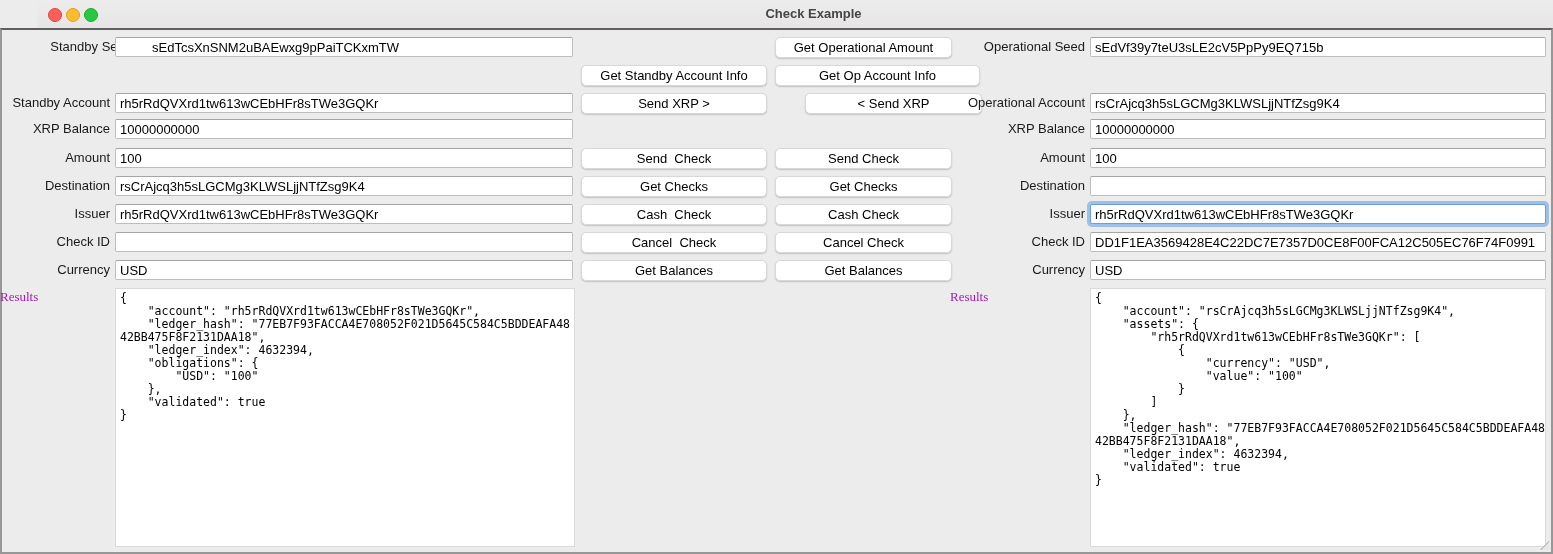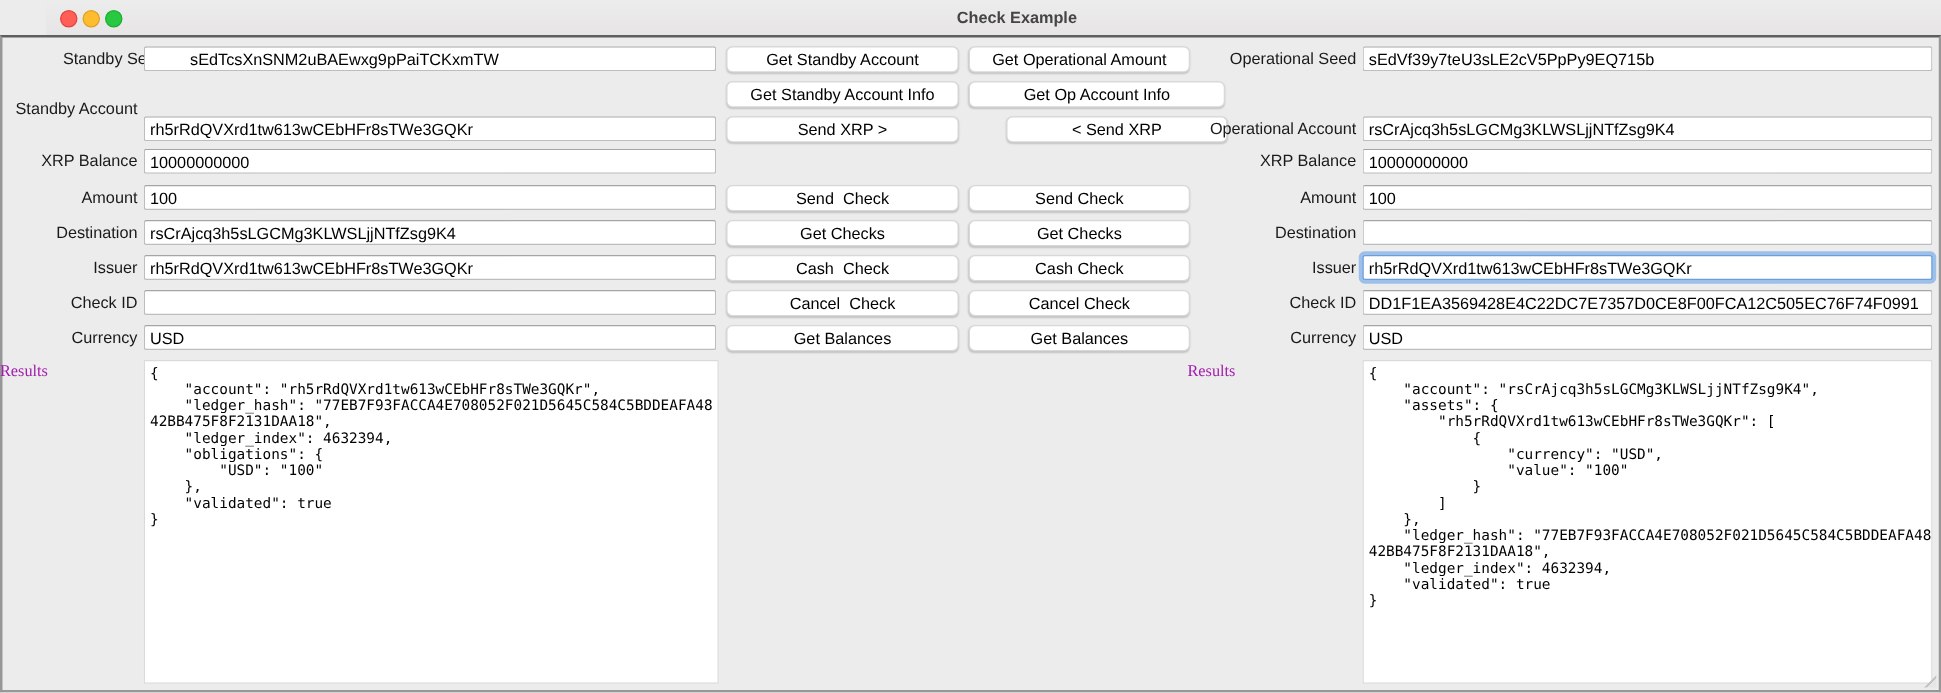--- a/index.html
+++ b/index.html
@@ -69,21 +69,21 @@
     <span class="dot dot-minimize"></span>
     <span class="dot dot-zoom"></span>
     <div class="title">Check Example</div>
   </div>
 
   <div class="content-frame"></div>
 
   <div class="lbl" style="left:0;width:132px;top:37px">Standby Seed</div>
   <input class="entry" style="left: 115px; width: 458px; top: 37px; padding-left: 36px;" value="sEdTcsXnSNM2uBAEwxg9pPaiTCKxmTW">
 
-  <div class="lbl" style="left:0;width:110px;top:77px">Standby Account</div>
+  <div class="lbl" style="left:0;width:110px;top:93px">Standby Account</div>
   <input class="entry" style="left: 115px; width: 458px; top: 93px;" value="rh5rRdQVXrd1tw613wCEbHFr8sTWe3GQKr">
 
   <div class="lbl" style="left:0;width:110px;top:119px">XRP Balance</div>
   <input class="entry" style="left: 115px; width: 458px; top: 119px;" value="10000000000">
 
   <div class="lbl" style="left:0;width:110px;top:148px">Amount</div>
   <input class="entry" style="left: 115px; width: 458px; top: 148px;" value="100">
 
   <div class="lbl" style="left:0;width:110px;top:176px">Destination</div>
   <input class="entry" style="left: 115px; width: 458px; top: 176px;" value="rsCrAjcq3h5sLGCMg3KLWSLjjNTfZsg9K4">
@@ -102,21 +102,20 @@
     "account": "rh5rRdQVXrd1tw613wCEbHFr8sTWe3GQKr",
     "ledger_hash": "77EB7F93FACCA4E708052F021D5645C584C5BDDEAFA48
 42BB475F8F2131DAA18",
     "ledger_index": 4632394,
     "obligations": {
         "USD": "100"
     },
     "validated": true
 }</pre>
 
-  <button class="btn" style="left:581px;width:186px;top:37px">Get Standby Account</button>
   <button class="btn" style="left:581px;width:186px;top:65px">Get Standby Account Info</button>
   <button class="btn" style="left:581px;width:186px;top:93px">Send XRP &gt;</button>
   <button class="btn" style="left:581px;width:186px;top:148px">Send  Check</button>
   <button class="btn" style="left:581px;width:186px;top:176px">Get Checks</button>
   <button class="btn" style="left:581px;width:186px;top:204px">Cash  Check</button>
   <button class="btn" style="left:581px;width:186px;top:232px">Cancel  Check</button>
   <button class="btn" style="left:581px;width:186px;top:260px">Get Balances</button>
 
   <button class="btn" style="left:775px;width:177px;top:37px">Get Operational Amount</button>
   <button class="btn" style="left:775px;width:205px;top:65px">Get Op Account Info</button>

